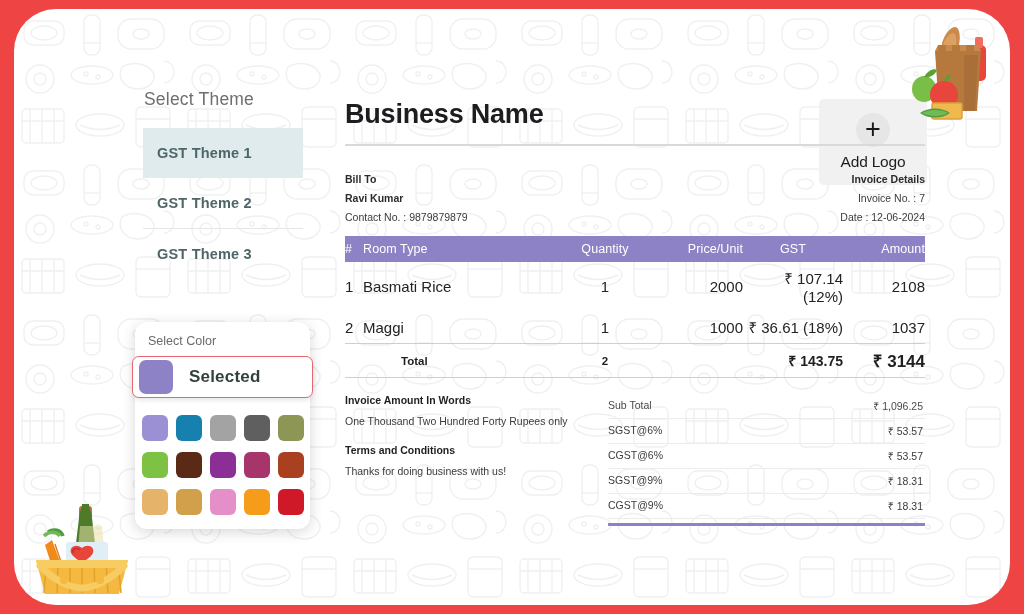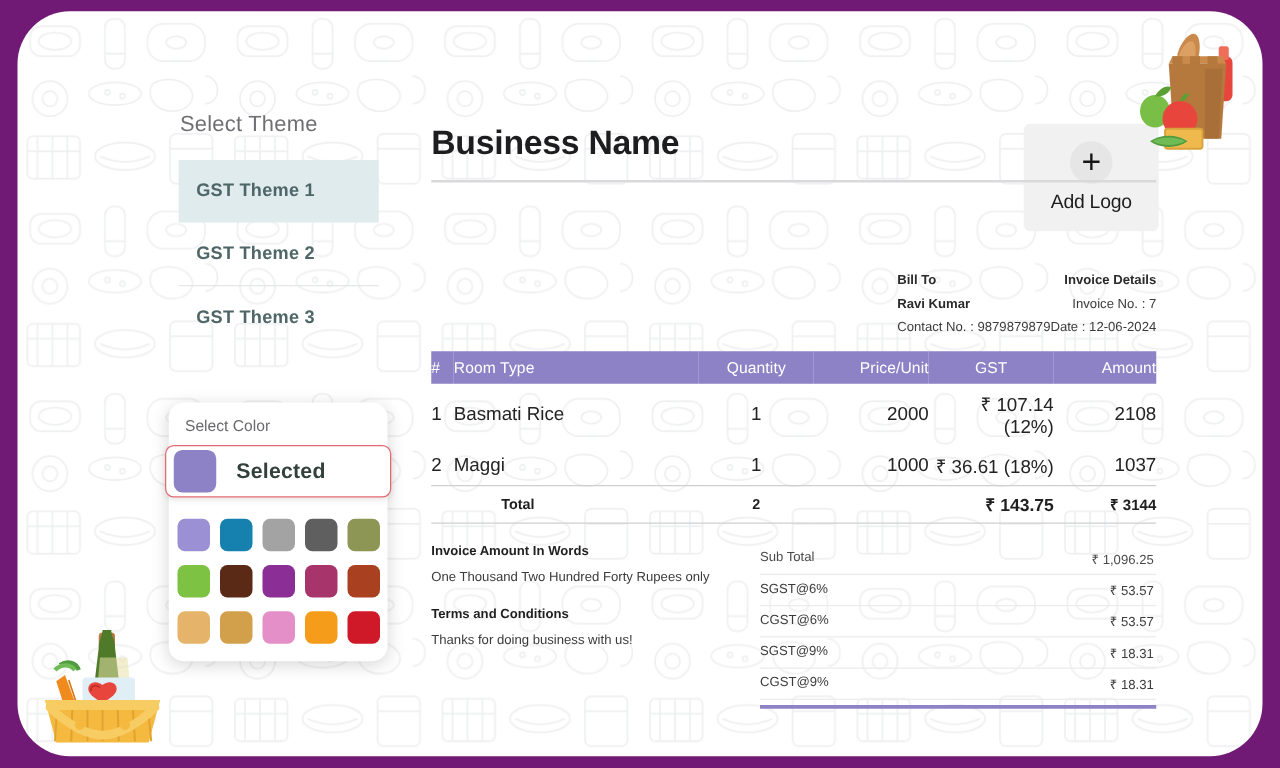--- a/index.html
+++ b/index.html
@@ -9,21 +9,21 @@
     height: 614px;
     overflow: hidden;
     font-family: "Liberation Sans", sans-serif;
     background: #000000;
   }
 
   .screen {
     position: relative;
     width: 1024px;
     height: 614px;
-    background: #701a75;
+    background: #ef4444;
   }
 
   
   .page {
     position: absolute;
     left: 14px;
     top: 9px;
     width: 996px;
     height: 596px;
     background: #ffffff;
@@ -168,22 +168,22 @@
   }
   .add-logo-text {
     margin-top: 6px;
     font-size: 15.5px;
     color: #1d1d1f;
     letter-spacing: -.2px;
   }
 
   .bill-block {
     display: flex;
-    justify-content: flex-end;
-    margin-top: 72px;
+    justify-content: space-between;
+    margin-top: 27px;
   }
   .bill-left { font-size: 10.5px; color: #2b2b2b; }
   .bill-right { font-size: 10.5px; color: #2b2b2b; text-align: right; }
   .lbl-bold { font-weight: bold; display: block; margin-bottom: 7px; }
   .lbl-reg  { display: block; margin-bottom: 7px; color: #3b3b3b; }
 
   
   table.items { width: 100%; border-collapse: collapse; margin-top: 6px; }
   table.items th {
     background: #8d82c6;
@@ -213,21 +213,21 @@
     border-bottom: 1px solid #cfcfcf;
     font-size: 11.5px;
     font-weight: bold;
     color: #1f1f1f;
     padding: 5px 0;
     margin-top: 40px;
   }
   tr.total-row td.c-desc { padding-left: 38px; }
   tr.total-row td.c-qty  { font-size: 11.5px; color: #1f1f1f; }
   tr.total-row td.c-gst  { font-size: 14px; color: #1f1f1f; }
-  tr.total-row td.c-amt  { font-size: 12px; }
+  tr.total-row td.c-amt  { font-size: 17px; }
 
   
   .bottom {
     display: flex;
     margin-top: 16px;
   }
   .bottom-left { width: 255px; font-size: 10.5px; color: #2b2b2b; }
   .words-title, .terms-title { font-weight: bold; font-size: 10.5px; color: #1f1f1f; }
   .words-body { margin: 9px 0 17px 0; color: #3b3b3b; }
   .terms-body { margin-top: 9px; color: #3b3b3b; }

